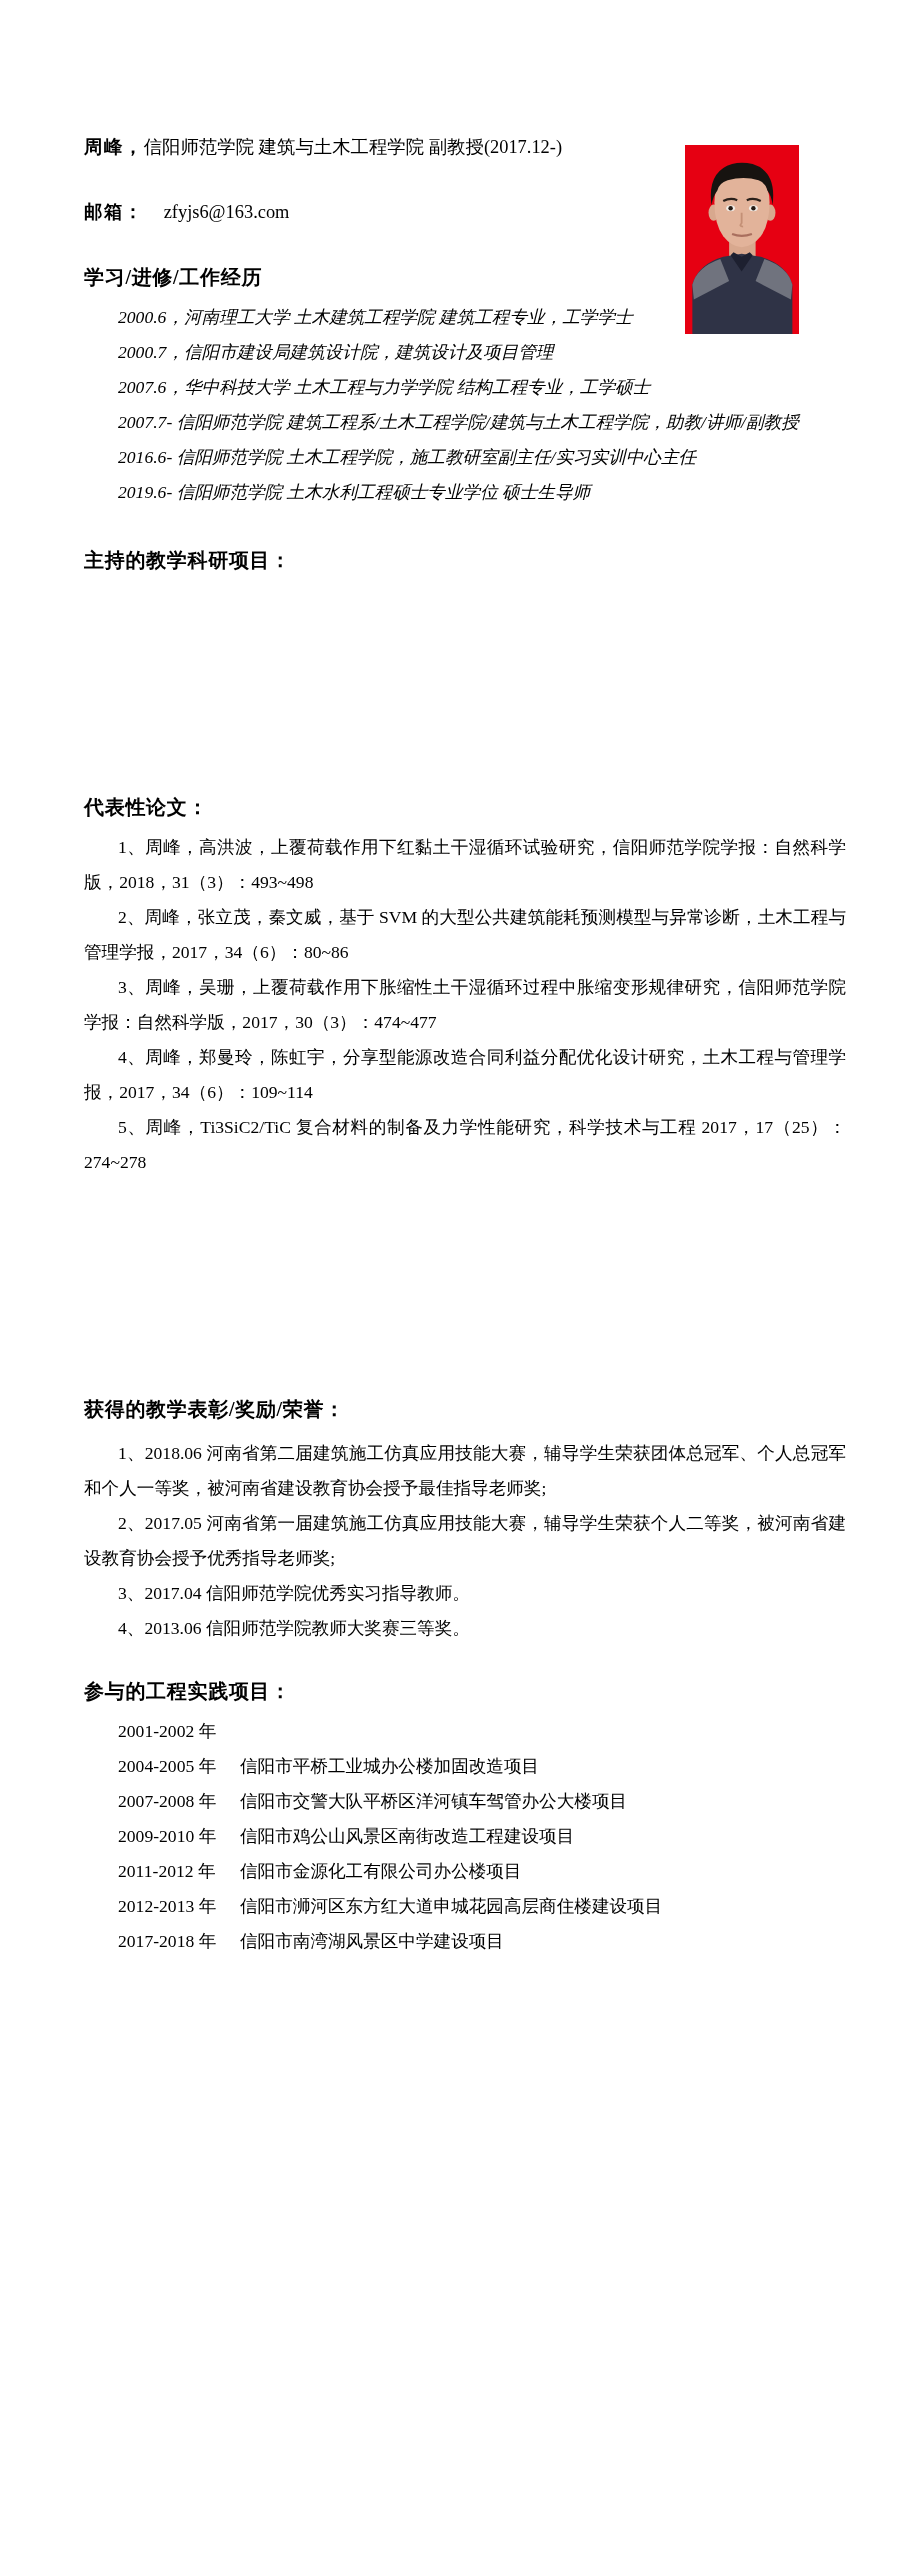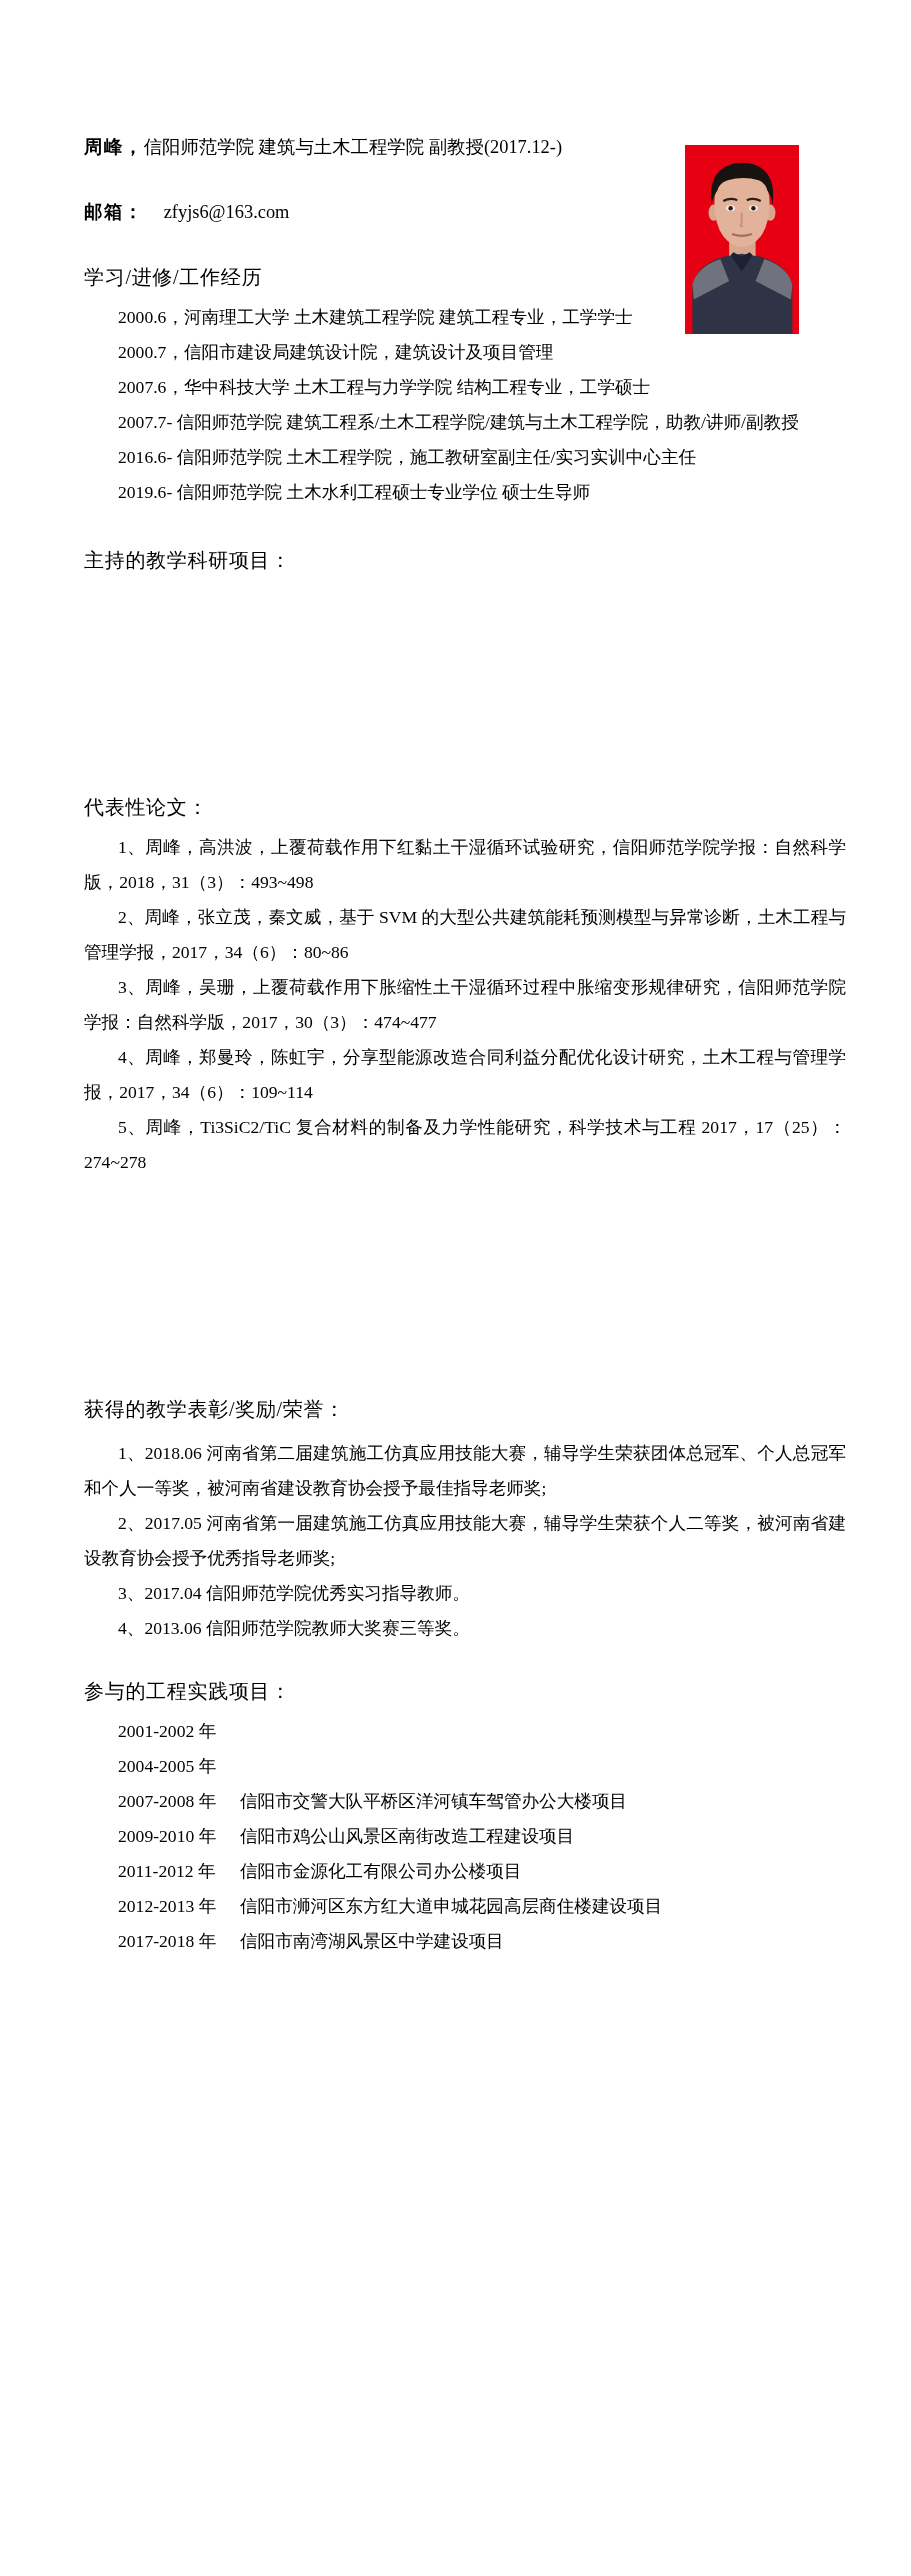--- a/index.html
+++ b/index.html
@@ -39,31 +39,31 @@
 
   
   .section { left: 84px; width: 762px; }
   .sec-exp      { top: 260px; }
   .sec-led      { top: 543px; }
   .sec-papers   { top: 790px; }
   .sec-awards   { top: 1392px; }
   .sec-practice { top: 1674px; }
 
   .sec-title {
-    font-size: 20px; font-weight: normal;
+    font-size: 20px; font-weight: bold;
     line-height: 35px; letter-spacing: 0.7px;
     white-space: nowrap;
   }
   .sec-body { margin-top: 5.1px; }
   .sec-awards .sec-body { margin-top: 8.8px; }
   .sec-led .sec-body { margin-top: 3.7px; }
 
   .line-item {
     font-size: 17.6px; line-height: 35px;
-    text-indent: 34px; white-space: nowrap;
+    text-indent: 34px; white-space: nowrap; font-style: italic;
   }
   .para-item {
     font-size: 17.6px; line-height: 35px;
     text-indent: 34px; text-align: justify;
   }
 
   
   .proj-row {
     font-size: 17.6px; line-height: 35px;
     padding-left: 34px; display: flex; white-space: nowrap; justify-content: space-between;
@@ -154,20 +154,21 @@
 </div>
 
 <div class="abs section sec-practice">
   <div class="sec-title">参与的工程实践项目：</div>
   <div class="sec-body">
     <div class="proj-row">
       <span class="proj-years">2001-2002 年</span>
     </div>
     <div class="proj-row">
       <span class="proj-years">2004-2005 年</span>
+      <span class="proj-name">信阳市平桥工业城办公楼加固改造项目</span>
     </div>
     <div class="proj-row">
       <span class="proj-years">2007-2008 年</span>
       <span class="proj-name">信阳市交警大队平桥区洋河镇车驾管办公大楼项目</span>
     </div>
     <div class="proj-row">
       <span class="proj-years">2009-2010 年</span>
       <span class="proj-name">信阳市鸡公山风景区南街改造工程建设项目</span>
     </div>
     <div class="proj-row">

